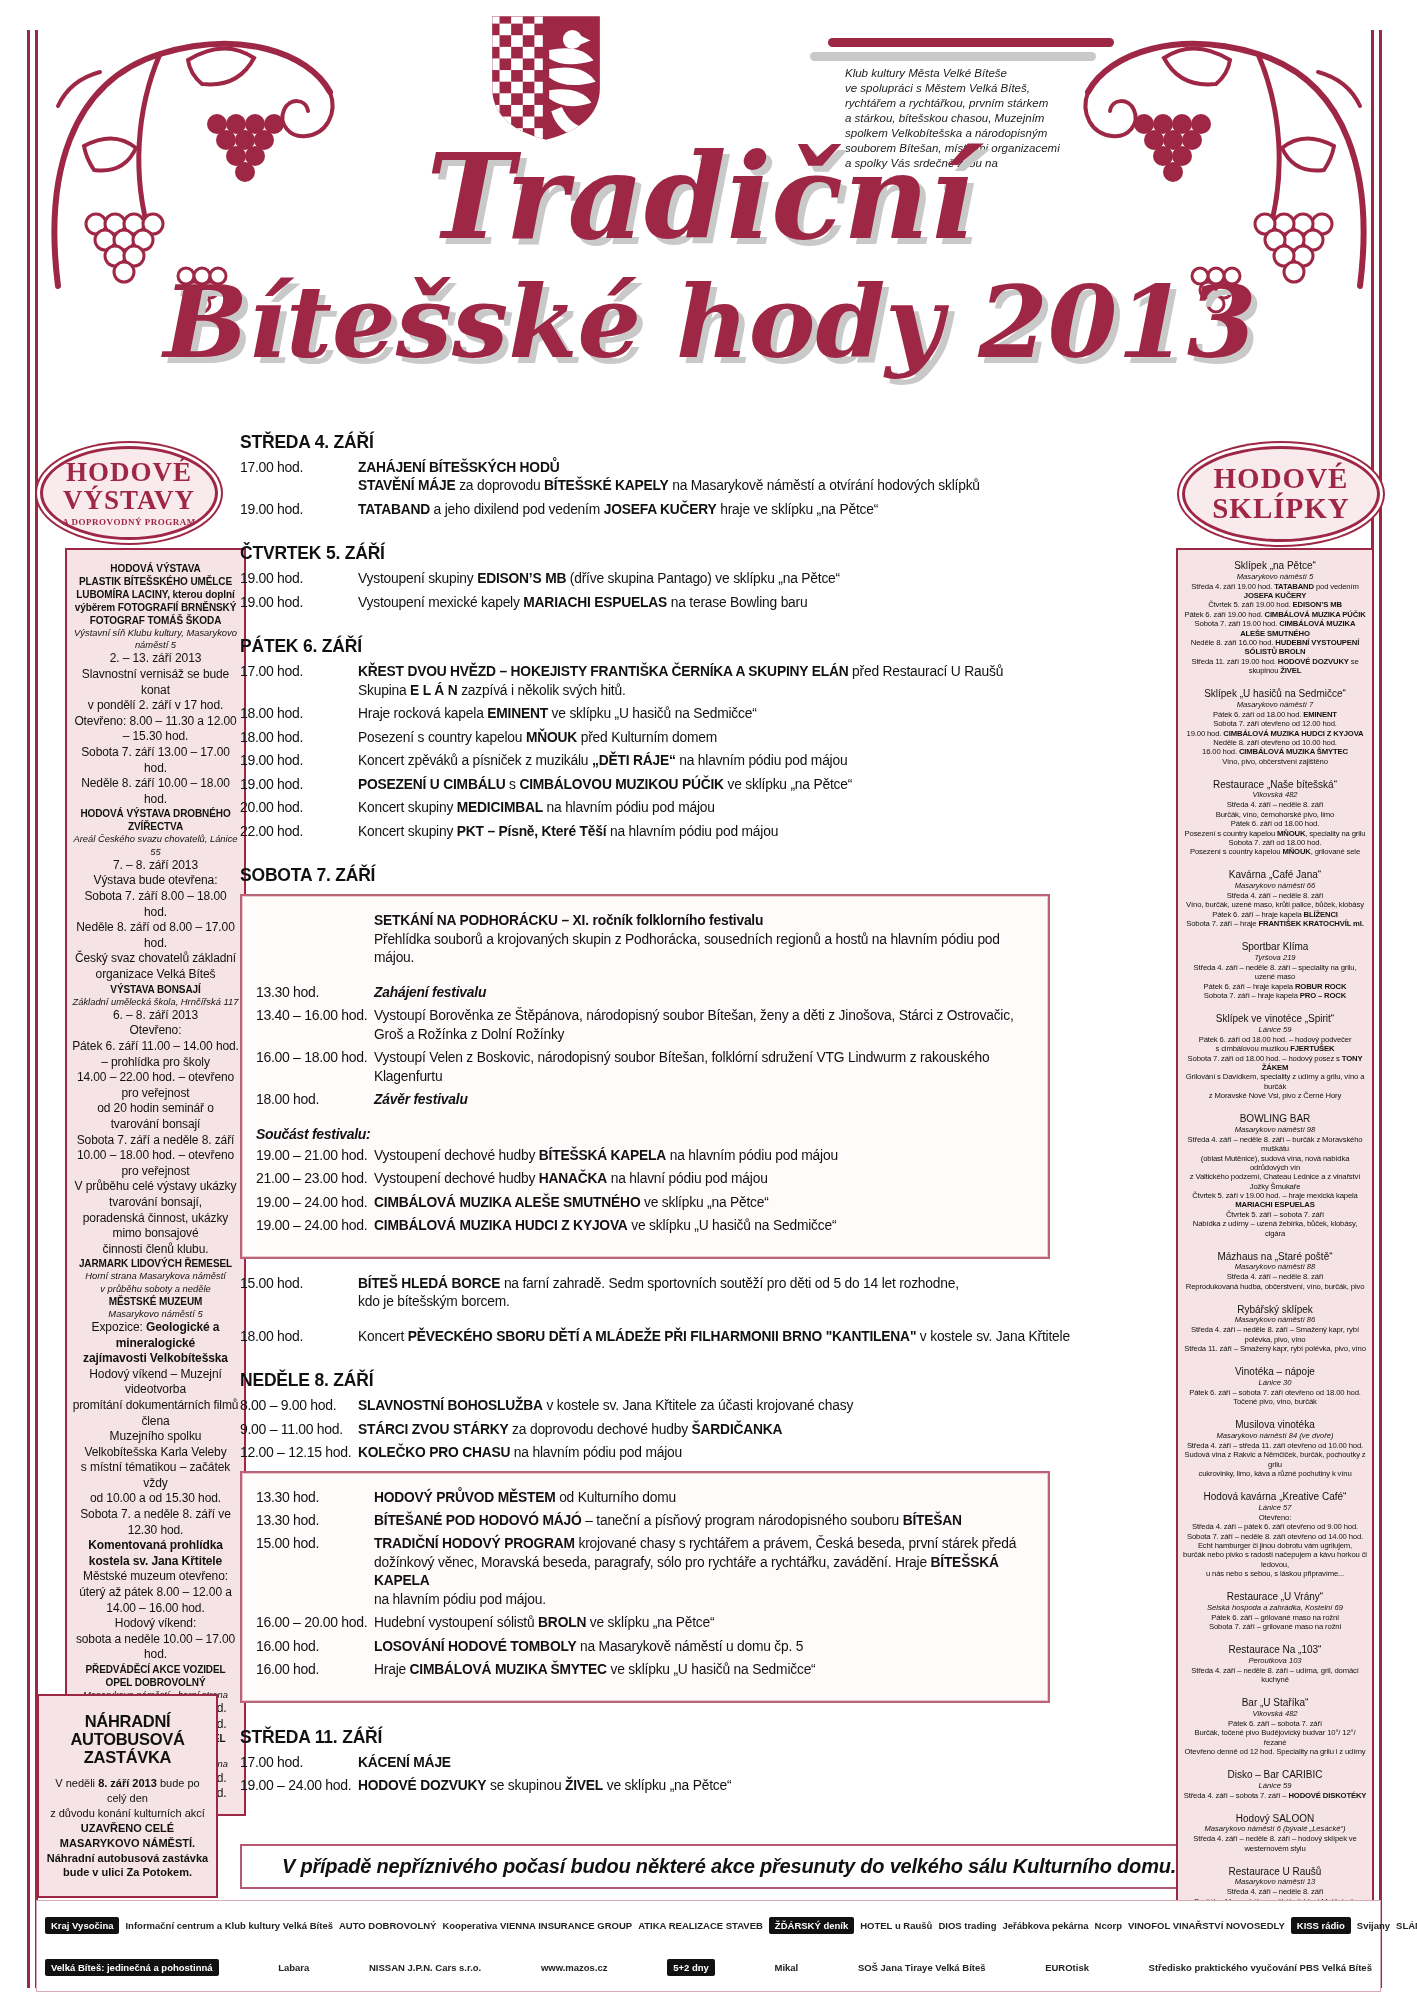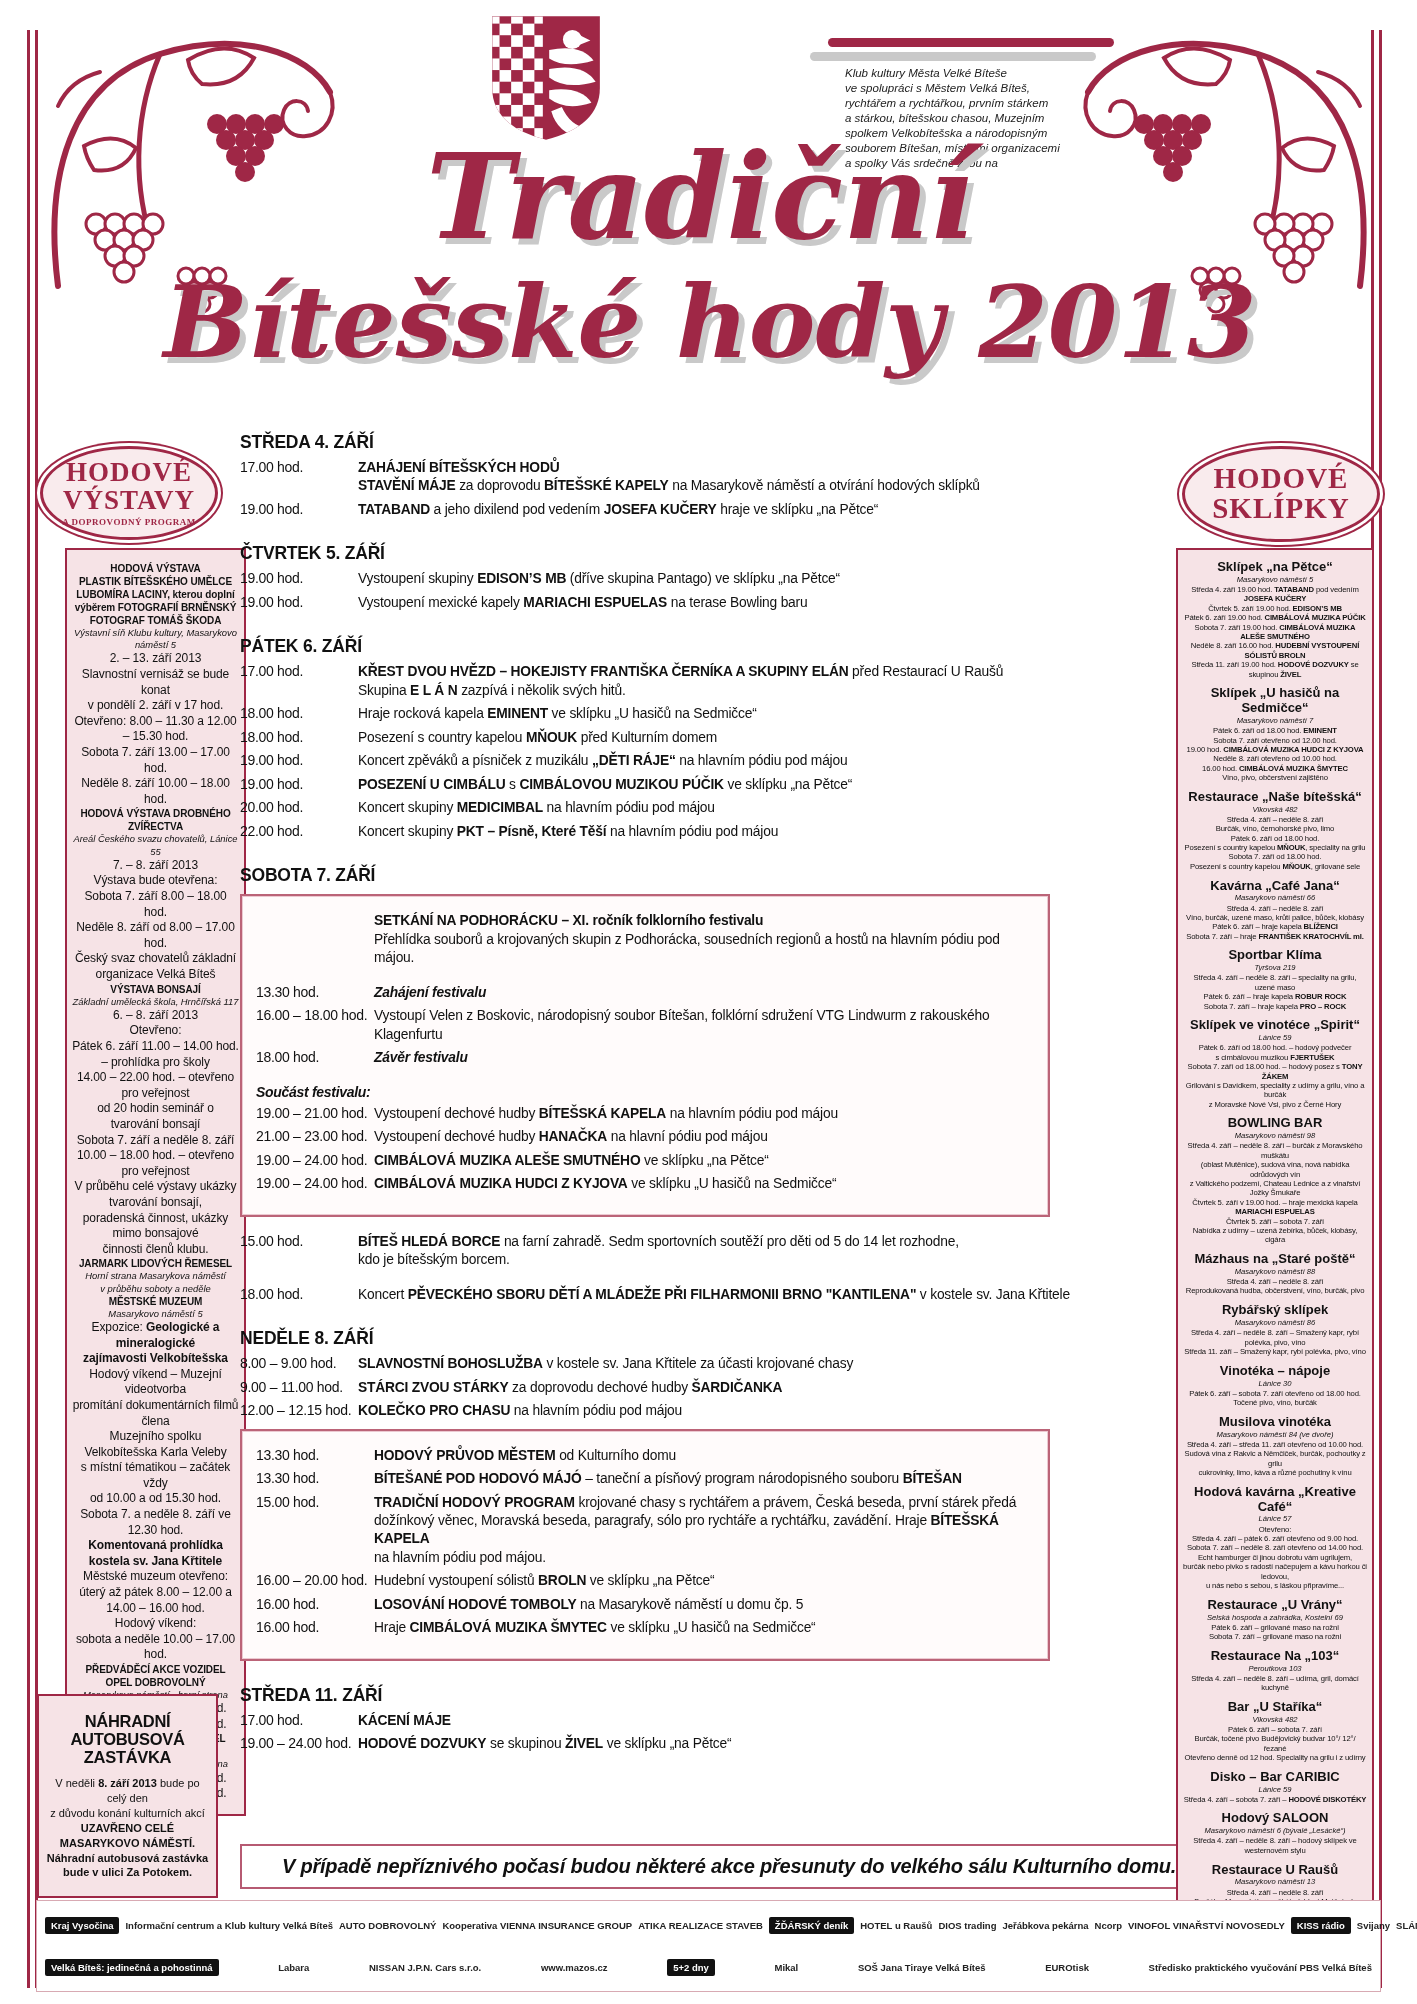--- a/index.html
+++ b/index.html
@@ -73,21 +73,21 @@
   .bi{font-style:italic;font-weight:bold;}
   .notice{position:absolute;left:240px;top:1844px;width:978px;box-sizing:border-box;
       border:2px solid #b65a72;background:#fff;padding:9px 6px;text-align:center;
       font-style:italic;font-weight:bold;font-size:20px;letter-spacing:-0.2px;}
 
   
   .right-col{position:absolute;left:1176px;top:548px;width:198px;}
   .vbox{box-sizing:border-box;border:2px solid var(--maroon);background:var(--pink);
         padding:10px 5px;text-align:center;min-height:1408px;
         display:flex;flex-direction:column;justify-content:space-between;}
-  .vname{font-weight:bold;font-size:13px;line-height:1.15;}
+  .vname{font-weight:normal;font-size:10px;line-height:1.15;}
   .vaddr{font-style:italic;font-size:7.6px;line-height:1.2;margin-bottom:1px;}
   .vline-t{font-size:7.7px;line-height:1.22;letter-spacing:-0.15px;}
 
   
   .footer{position:absolute;left:36px;top:1900px;width:1345px;height:92px;box-sizing:border-box;
       border:1px solid #d8aab3;background:#fff;padding:3px 8px;display:flex;flex-direction:column;justify-content:space-around;}
   .frow{display:flex;justify-content:space-between;align-items:center;gap:6px;}
   .logo{font-weight:bold;color:#222;font-size:9.5px;white-space:nowrap;filter:grayscale(1);}
   .logo.box{background:#111;color:#fff;padding:3px 6px;border-radius:2px;}
   b{font-weight:bold;}
@@ -349,20 +349,24 @@
         <div class="pbox">
           <div class="prow">
             <div class="ptime"></div>
             <div class="ptext"><b>SETKÁNÍ NA PODHORÁCKU – XI. ročník folklorního festivalu</b><br>Přehlídka souborů a krojovaných skupin z Podhorácka, sousedních regionů a hostů na hlavním pódiu pod májou.</div>
           </div>
           <div class="prow gap">
             <div class="ptime">13.30 hod.</div>
             <div class="ptext bi">Zahájení festivalu</div>
           </div>
           <div class="prow">
+            <div class="ptime">13.40 – 16.00 hod.</div>
+            <div class="ptext">Vystoupí Borověnka ze Štěpánova, národopisný soubor Bítešan, ženy a děti z Jinošova, Stárci z Ostrovačic,<br>Groš a Rožínka z Dolní Rožínky</div>
+          </div>
+          <div class="prow">
             <div class="ptime">16.00 – 18.00 hod.</div>
             <div class="ptext">Vystoupí Velen z Boskovic, národopisný soubor Bítešan, folklórní sdružení VTG Lindwurm z rakouského Klagenfurtu</div>
           </div>
           <div class="prow">
             <div class="ptime">18.00 hod.</div>
             <div class="ptext bi">Závěr festivalu</div>
           </div>
           <div class="prow gap">
             <div class="ptime bi">Součást festivalu:</div>
             <div class="ptext"></div>

